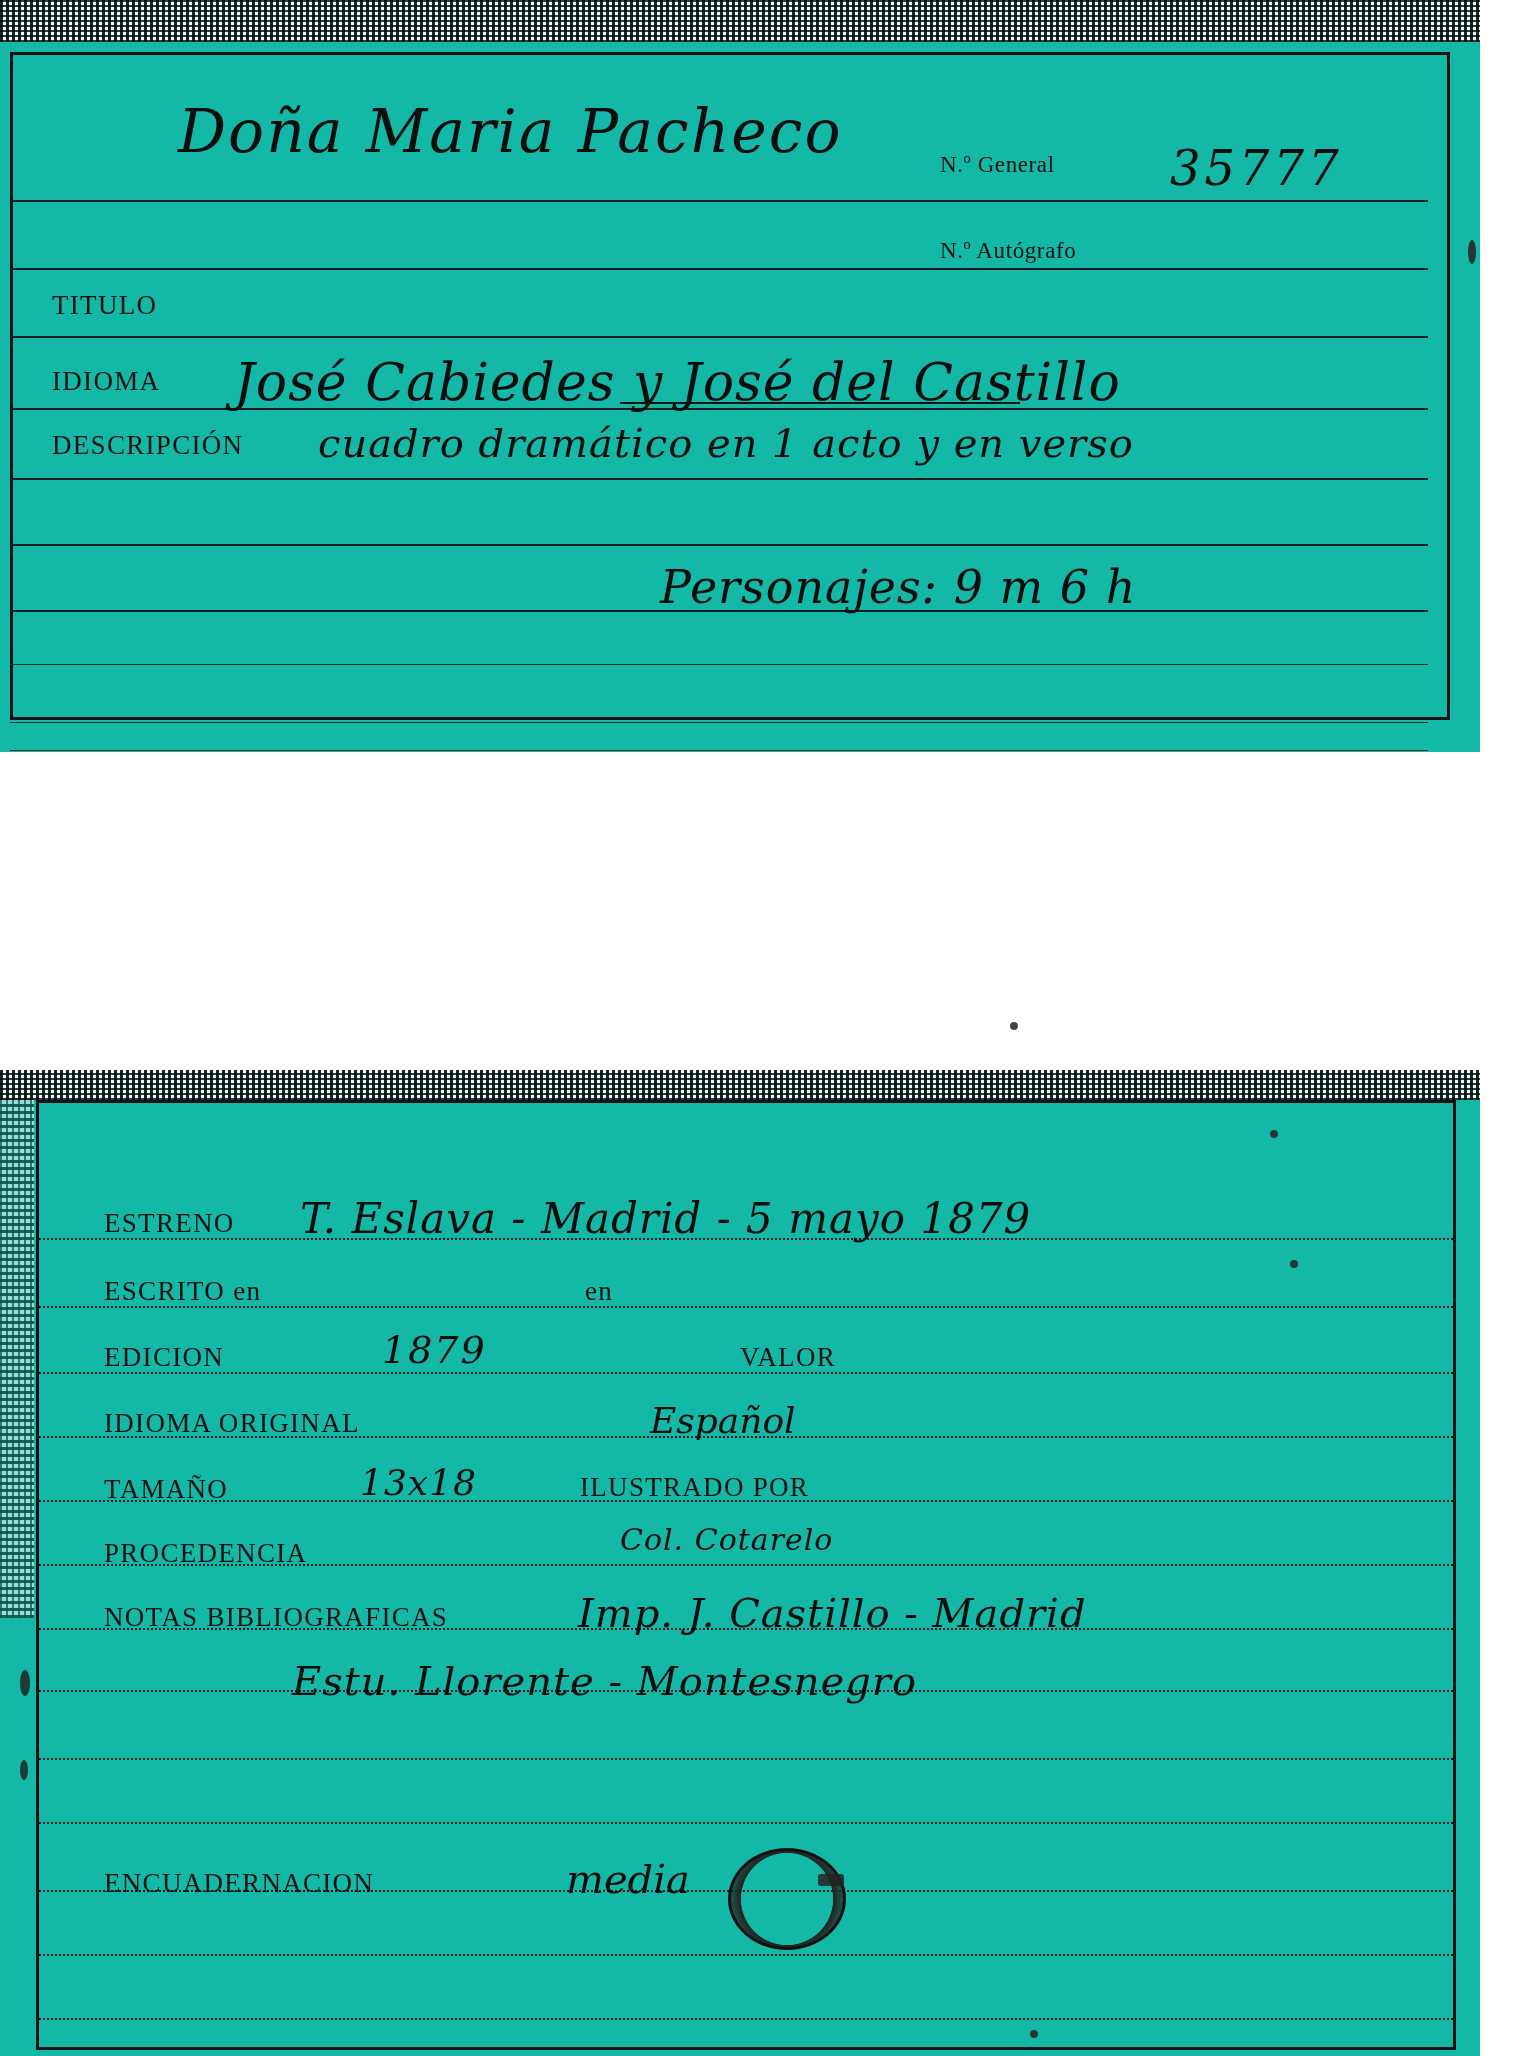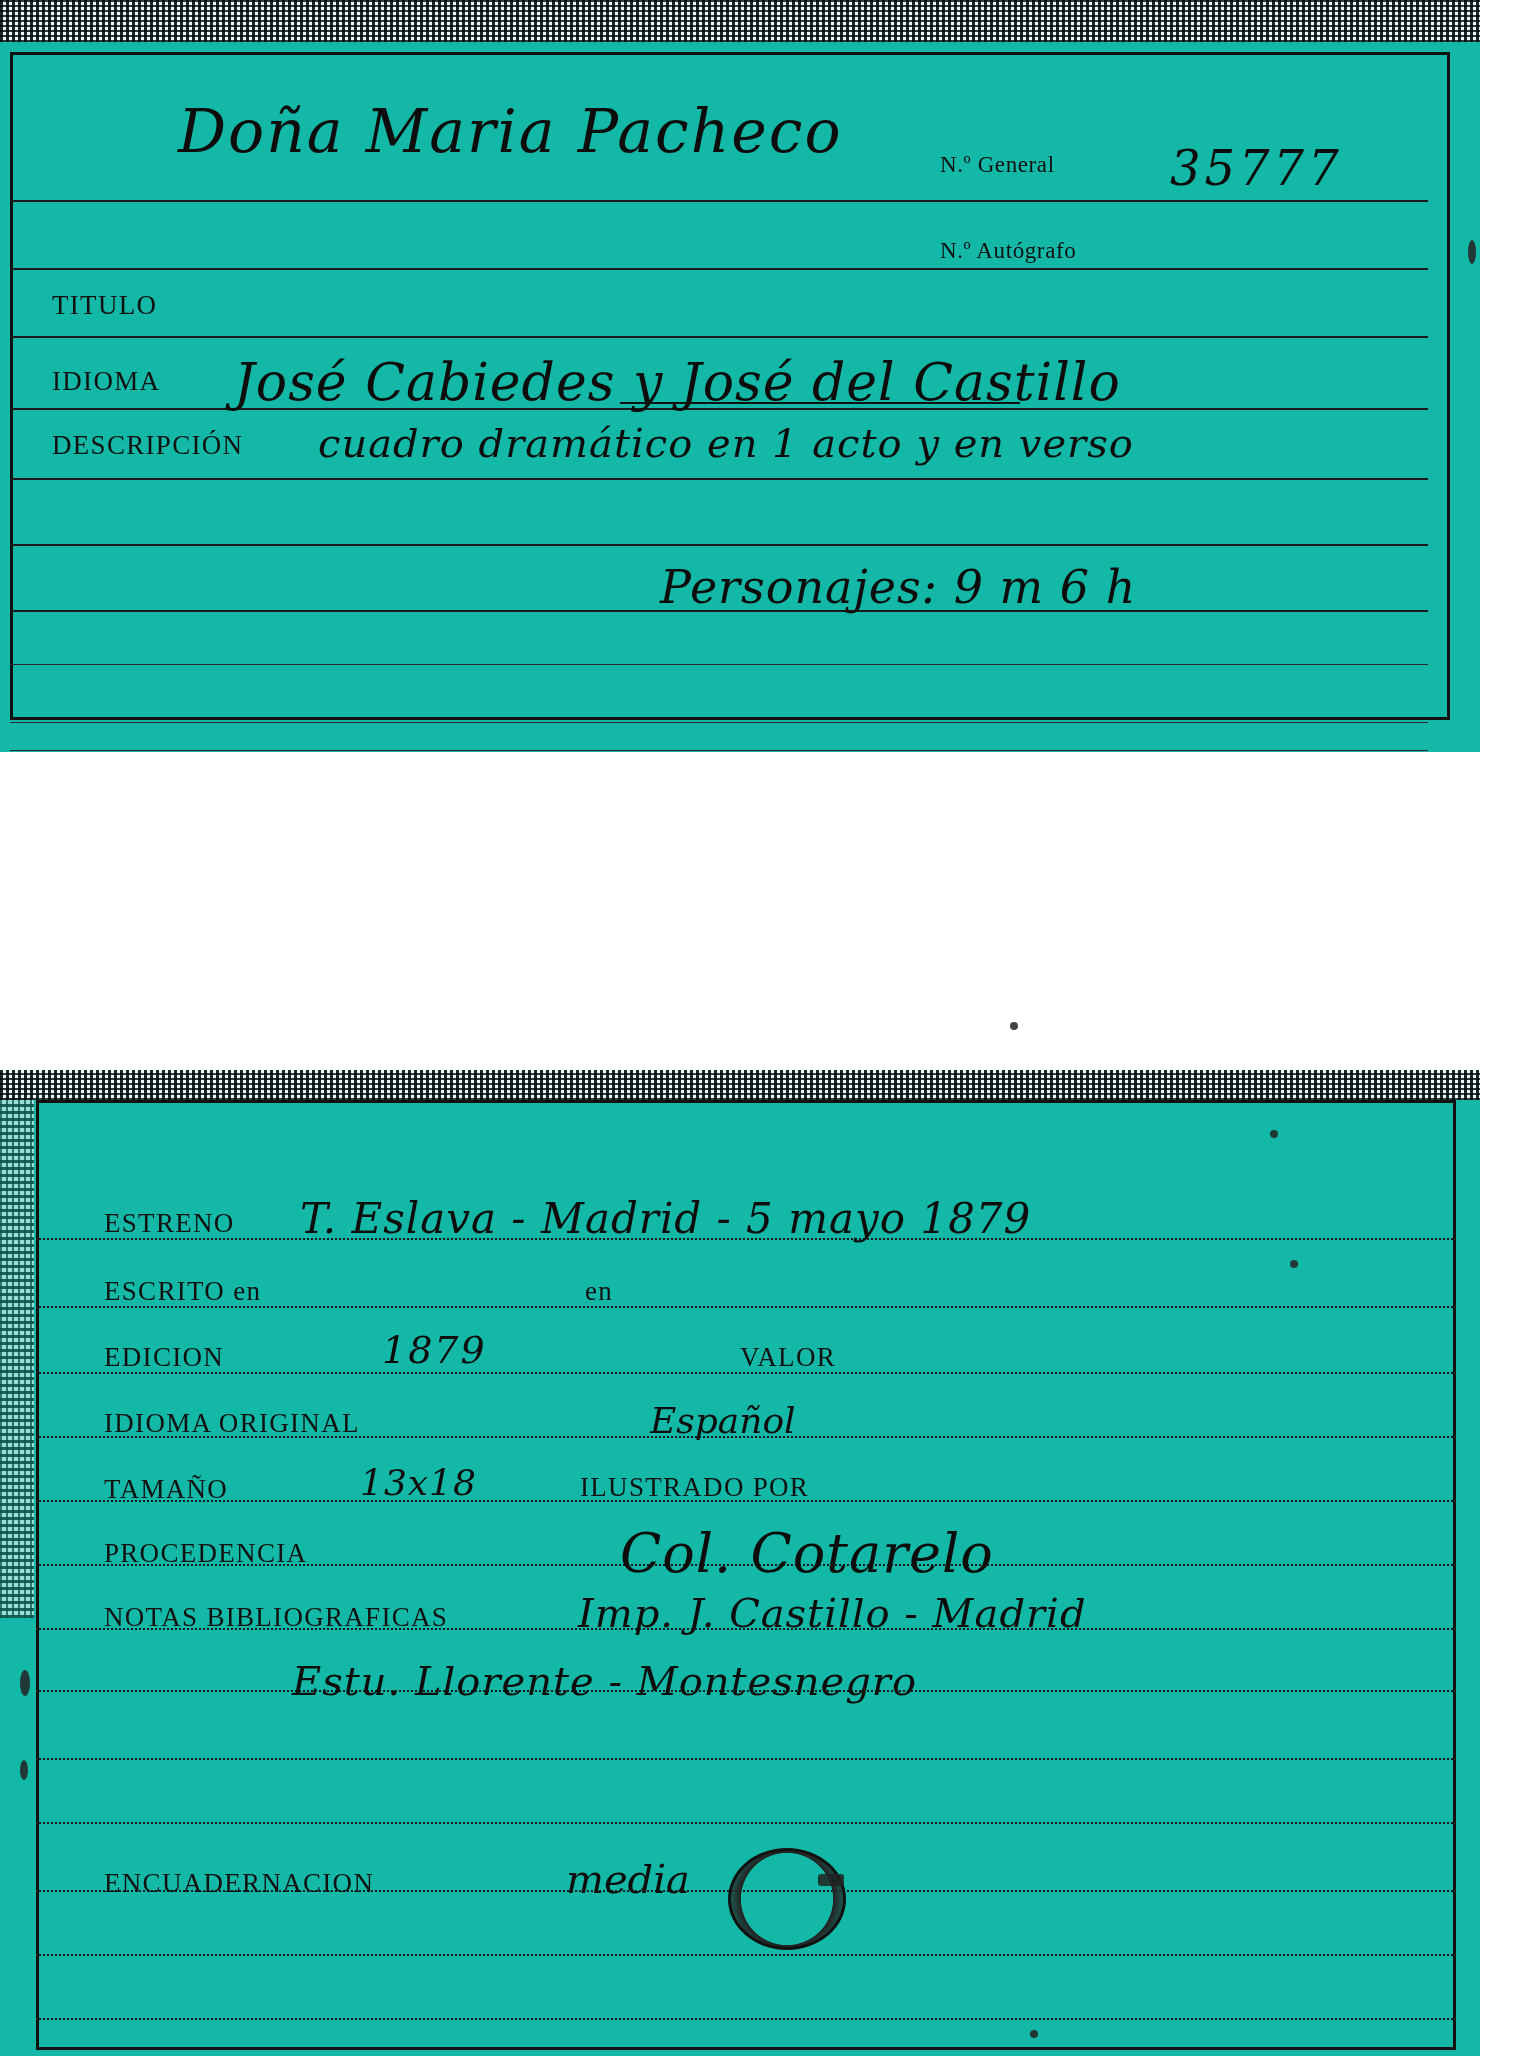--- a/index.html
+++ b/index.html
@@ -197,21 +197,21 @@
   <div class="label" style="left:740px; top:272px;">VALOR</div>
 
   <div class="label" style="left:104px; top:338px;">IDIOMA ORIGINAL</div>
   <div class="hand" style="left:650px; top:330px; font-size:36px;">Español</div>
 
   <div class="label" style="left:104px; top:404px;">TAMAÑO</div>
   <div class="hand" style="left:360px; top:392px; font-size:36px; letter-spacing:1px;">13x18</div>
   <div class="label" style="left:580px; top:402px;">ILUSTRADO POR</div>
 
   <div class="label" style="left:104px; top:468px;">PROCEDENCIA</div>
-  <div class="hand" style="left:620px; top:452px; font-size:54px; letter-spacing:1px;">Col. Cotarelo</div>
+  <div class="hand" style="left:620px; top:452px; font-size:30px; letter-spacing:1px;">Col. Cotarelo</div>
 
   <div class="label" style="left:104px; top:532px;">NOTAS BIBLIOGRAFICAS</div>
   <div class="hand" style="left:578px; top:520px; font-size:40px; letter-spacing:1px;">Imp. J. Castillo - Madrid</div>
 
   <div class="hand" style="left:292px; top:588px; font-size:40px; letter-spacing:1px;">Estu. Llorente - Montesnegro</div>
 
   <div class="label" style="left:104px; top:798px;">ENCUADERNACION</div>
   <div class="hand" style="left:566px; top:786px; font-size:40px;">media</div>
   <div class="ink-blot hollow" style="left:728px; top:778px; width:112px; height:96px;"></div>
   <div class="smudge" style="left:818px; top:804px; width:26px; height:12px; border-radius:3px;"></div>

